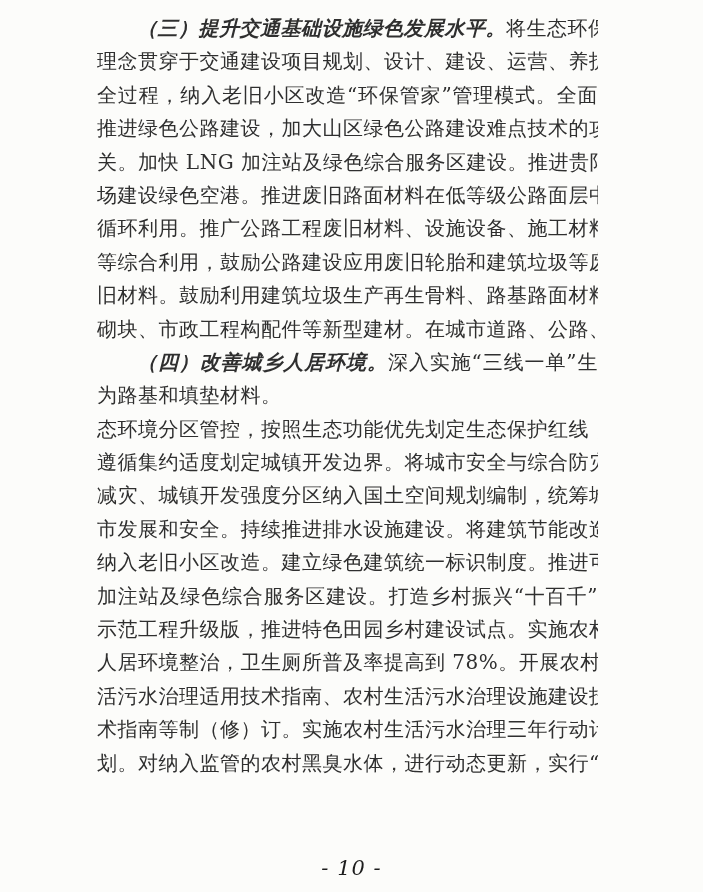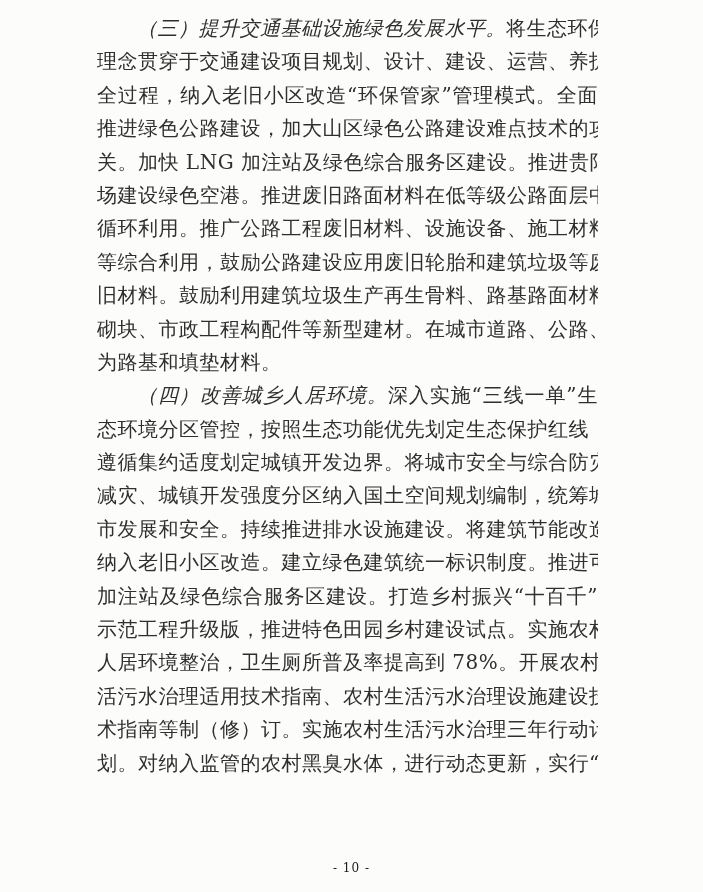--- a/index.html
+++ b/index.html
@@ -36,52 +36,53 @@
     letter-spacing: 0.5px;
   }
   .line-first {
     text-indent: 40px;
   }
   .line-end {
     text-align: left;
     text-align-last: left;
   }
   .lead {
-    font-weight: normal;
+    font-weight: bold;
     font-style: italic;
   }
   .footer {
     position: absolute;
     top: 858px;
     left: 0;
     width: 703px;
     text-align: center;
-    font-size: 12px;
+    font-size: 21px;
     line-height: 20px;
     color: #1d1d1d;
     letter-spacing: 1px;
+    font-style: italic;
   }
 </style>
 </head>
 <body>
 
 <div class="page">
   <div class="text-block" id="doc-body">
       <div class="line line-first"><span class="lead">（三）提升交通基础设施绿色发展水平。</span>将生态环保</div>
       <div class="line">理念贯穿于交通建设项目规划、设计、建设、运营、养护</div>
       <div class="line">全过程，纳入老旧小区改造“环保管家”管理模式。全面</div>
       <div class="line">推进绿色公路建设，加大山区绿色公路建设难点技术的攻</div>
       <div class="line">关。加快 LNG 加注站及绿色综合服务区建设。推进贵阳机</div>
       <div class="line">场建设绿色空港。推进废旧路面材料在低等级公路面层中</div>
       <div class="line">循环利用。推广公路工程废旧材料、设施设备、施工材料</div>
       <div class="line">等综合利用，鼓励公路建设应用废旧轮胎和建筑垃圾等废</div>
       <div class="line">旧材料。鼓励利用建筑垃圾生产再生骨料、路基路面材料、</div>
       <div class="line">砌块、市政工程构配件等新型建材。在城市道路、公路、</div>
+      <div class="line line-first"><span class="lead">（四）改善城乡人居环境。</span>深入实施“三线一单”生</div>
       <div class="line line-end">为路基和填垫材料。</div>
-      <div class="line line-first"><span class="lead">（四）改善城乡人居环境。</span>深入实施“三线一单”生</div>
       <div class="line">态环境分区管控，按照生态功能优先划定生态保护红线，</div>
       <div class="line">遵循集约适度划定城镇开发边界。将城市安全与综合防灾</div>
       <div class="line">减灾、城镇开发强度分区纳入国土空间规划编制，统筹城</div>
       <div class="line">市发展和安全。持续推进排水设施建设。将建筑节能改造</div>
       <div class="line">纳入老旧小区改造。建立绿色建筑统一标识制度。推进可</div>
       <div class="line">加注站及绿色综合服务区建设。打造乡村振兴“十百千”</div>
       <div class="line">示范工程升级版，推进特色田园乡村建设试点。实施农村</div>
       <div class="line">人居环境整治，卫生厕所普及率提高到 78%。开展农村生</div>
       <div class="line">活污水治理适用技术指南、农村生活污水治理设施建设技</div>
       <div class="line">术指南等制（修）订。实施农村生活污水治理三年行动计</div>

